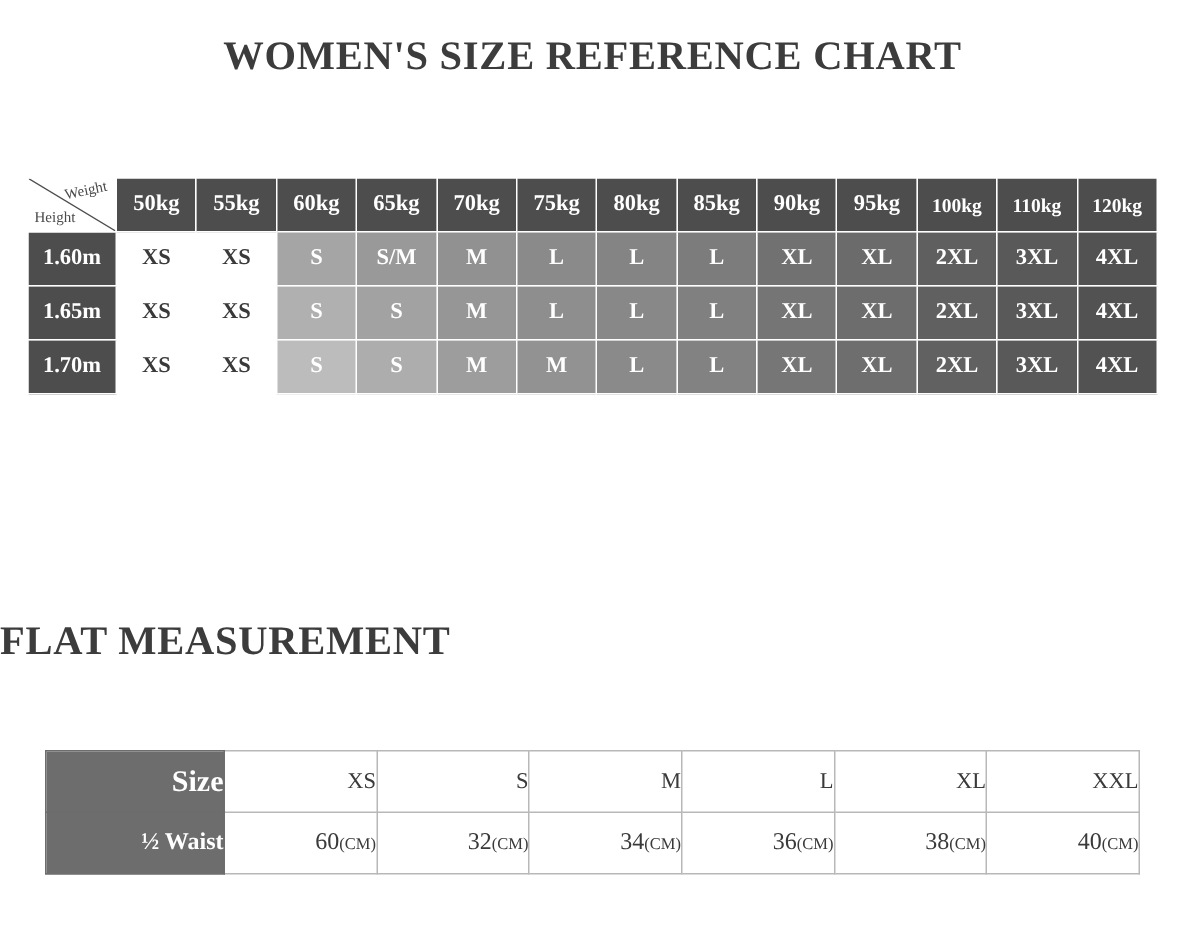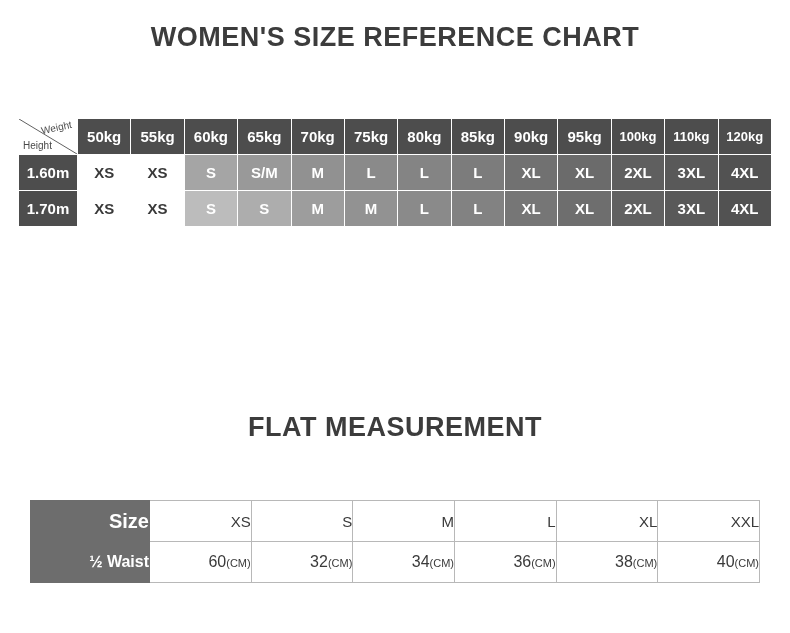--- a/index.html
+++ b/index.html
@@ -13,40 +13,41 @@
     font-family: "Liberation Sans", sans-serif;
     color: #3a3a3a;
     -webkit-font-smoothing: antialiased;
   }
 
   .page {
     position: relative;
     width: 790px;
     height: 601px;
     overflow: hidden;
+    font-family: Liberation Serif, serif;
   }
 
   
   .title-main {
     position: absolute;
     top: 22px;
     left: 0;
     width: 790px;
     text-align: center;
     font-size: 27px;
     font-weight: bold;
     letter-spacing: 0.5px;
     color: #3c3c3c;
   }
   .title-second {
     position: absolute;
     top: 412px;
     left: 0;
     width: 790px;
-    text-align: center;
+    text-align: left;
     font-size: 27px;
     font-weight: bold;
     letter-spacing: 0.5px;
     color: #3c3c3c;
   }
 
   
   .chart-wrap {
     position: absolute;
     top: 118px;
@@ -205,20 +206,36 @@
           <td class="cell" style="background: rgb(138, 138, 138); color: rgb(255, 255, 255);">L</td>
           <td class="cell" style="background: rgb(132, 132, 132); color: rgb(255, 255, 255);">L</td>
           <td class="cell" style="background: rgb(124, 124, 124); color: rgb(255, 255, 255);">L</td>
           <td class="cell" style="background: rgb(113, 113, 113); color: rgb(255, 255, 255);">XL</td>
           <td class="cell" style="background: rgb(107, 107, 107); color: rgb(255, 255, 255);">XL</td>
           <td class="cell" style="background: rgb(95, 95, 95); color: rgb(255, 255, 255);">2XL</td>
           <td class="cell" style="background: rgb(89, 89, 89); color: rgb(255, 255, 255);">3XL</td>
           <td class="cell" style="background: rgb(82, 82, 82); color: rgb(255, 255, 255);">4XL</td>
         </tr>
 
+        <tr>
+          <td class="rowhead">1.65m</td>
+          <td class="cell" style="background: rgb(255, 255, 255); color: rgb(58, 58, 58);">XS</td>
+          <td class="cell" style="background: rgb(255, 255, 255); color: rgb(58, 58, 58);">XS</td>
+          <td class="cell" style="background: rgb(176, 176, 176); color: rgb(255, 255, 255);">S</td>
+          <td class="cell" style="background: rgb(162, 162, 162); color: rgb(255, 255, 255);">S</td>
+          <td class="cell" style="background: rgb(150, 150, 150); color: rgb(255, 255, 255);">M</td>
+          <td class="cell" style="background: rgb(142, 142, 142); color: rgb(255, 255, 255);">L</td>
+          <td class="cell" style="background: rgb(136, 136, 136); color: rgb(255, 255, 255);">L</td>
+          <td class="cell" style="background: rgb(128, 128, 128); color: rgb(255, 255, 255);">L</td>
+          <td class="cell" style="background: rgb(117, 117, 117); color: rgb(255, 255, 255);">XL</td>
+          <td class="cell" style="background: rgb(109, 109, 109); color: rgb(255, 255, 255);">XL</td>
+          <td class="cell" style="background: rgb(96, 96, 96); color: rgb(255, 255, 255);">2XL</td>
+          <td class="cell" style="background: rgb(89, 89, 89); color: rgb(255, 255, 255);">3XL</td>
+          <td class="cell" style="background: rgb(82, 82, 82); color: rgb(255, 255, 255);">4XL</td>
+        </tr>
 
         <tr>
           <td class="rowhead">1.70m</td>
           <td class="cell" style="background: rgb(255, 255, 255); color: rgb(58, 58, 58);">XS</td>
           <td class="cell" style="background: rgb(255, 255, 255); color: rgb(58, 58, 58);">XS</td>
           <td class="cell" style="background: rgb(188, 188, 188); color: rgb(255, 255, 255);">S</td>
           <td class="cell" style="background: rgb(173, 173, 173); color: rgb(255, 255, 255);">S</td>
           <td class="cell" style="background: rgb(157, 157, 157); color: rgb(255, 255, 255);">M</td>
           <td class="cell" style="background: rgb(146, 146, 146); color: rgb(255, 255, 255);">M</td>
           <td class="cell" style="background: rgb(138, 138, 138); color: rgb(255, 255, 255);">L</td>

